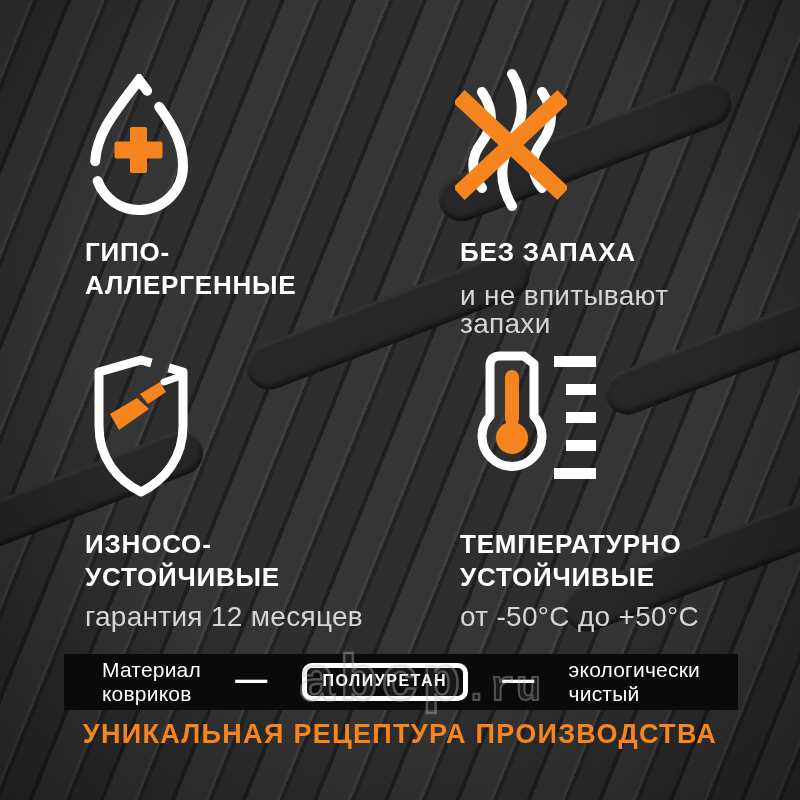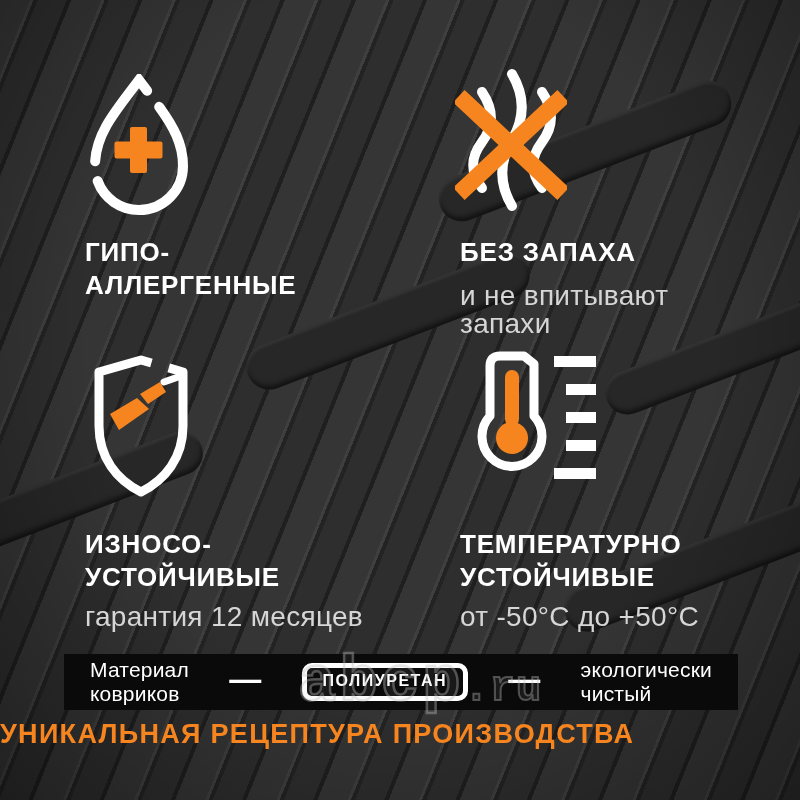--- a/index.html
+++ b/index.html
@@ -50,31 +50,31 @@
   .t1 { left:85px;  top:236px; }
   .t2 { left:460px; top:236px; }
   .s2 { left:460px; top:282px; }
   .t3 { left:85px;  top:528px; }
   .s3 { left:85px;  top:603px; }
   .t4 { left:460px; top:528px; }
   .s4 { left:460px; top:603px; }
 
   .material-bar {
     position:absolute; z-index:3; left:64px; top:654px; width:674px; height:56px;
-    background:#0a0a0a; box-sizing:border-box; padding:0 26px;
+    background:#0a0a0a; box-sizing:border-box; padding:0 38px;
     display:flex; align-items:center; justify-content:space-between;gap:16px;
   }
   .bar-label { color:#ffffff; font-size:21px; line-height:24px; letter-spacing:0.2px; }
   .bar-dash  { color:#ffffff; font-weight:bold; font-size:32px; line-height:0; position:relative; top:-3px; }
   .badge {
     border:5px solid #ffffff; border-radius:10px; padding:4px 16px 6px;
     color:#ffffff; font-weight:bold; font-size:16px; letter-spacing:1.5px; white-space:nowrap;
   }
   .footer-heading {
-    position:absolute; z-index:3; left:0; right:0; top:719px; text-align:left;
+    position:absolute; z-index:3; left:0; right:0; top:719px; text-align:center;
     color:#F6851F; font-weight:bold; font-size:27px; letter-spacing:1.3px; white-space:nowrap;
   }
   .watermark {
     position:absolute; z-index:5; left:298px; top:647px; white-space:nowrap;
     font-family:Liberation Mono, monospace; font-weight:bold;
     font-size:64px; letter-spacing:3px;
     color:rgba(200,200,200,0.08);
     -webkit-text-stroke:2.5px rgba(190,190,190,0.38);
   }
   .watermark .suffix { font-size:42px; letter-spacing:1px; -webkit-text-stroke:2px rgba(190,190,190,0.38); }

